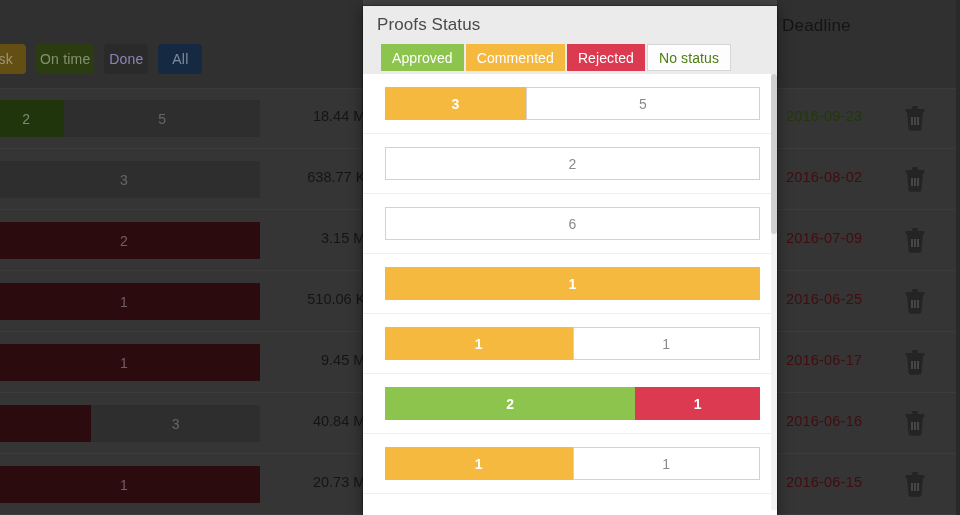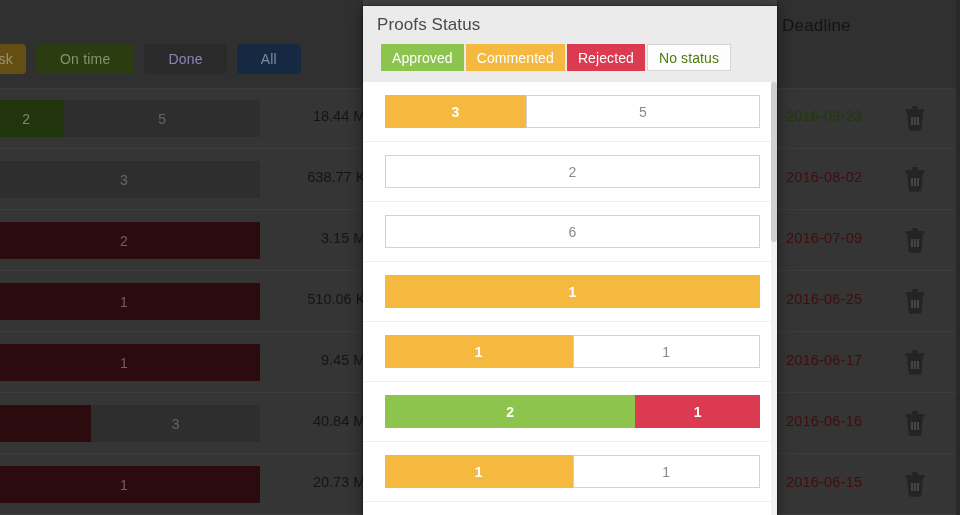--- a/index.html
+++ b/index.html
@@ -38,21 +38,21 @@
     position: absolute;
     left: -18px;
     top: 44px;
     display: flex;
     gap: 10px;
     align-items: center;
   }
   .filter-btn {
     height: 30px;
     min-width: 44px;
-    padding: 0 24px;
+    padding: 0 4px;
     border-radius: 4px;
     display: flex;
     align-items: center;
     justify-content: center;
     font-size: 14px;
     letter-spacing: .2px;
     color: #cfcfcf;
     box-sizing: border-box;
     user-select: none;
   }
@@ -150,21 +150,21 @@
     top: 6px;
     width: 414px;
     height: 512px;
     background: #ffffff;
     box-shadow: 0 0 0 1px rgba(0,0,0,.25), 0 2px 14px rgba(0,0,0,.45);
     overflow: hidden;
     box-sizing: border-box;
   }
 
   .modal-header {
-    height: 76px;
+    height: 68px;
     background: #ebebeb;
     box-sizing: border-box;
     padding: 9px 0 0 14px;
   }
   .modal-title {
     font-size: 17px;
     color: #4a4a4a;
     letter-spacing: .1px;
     margin-bottom: 9px;
   }

